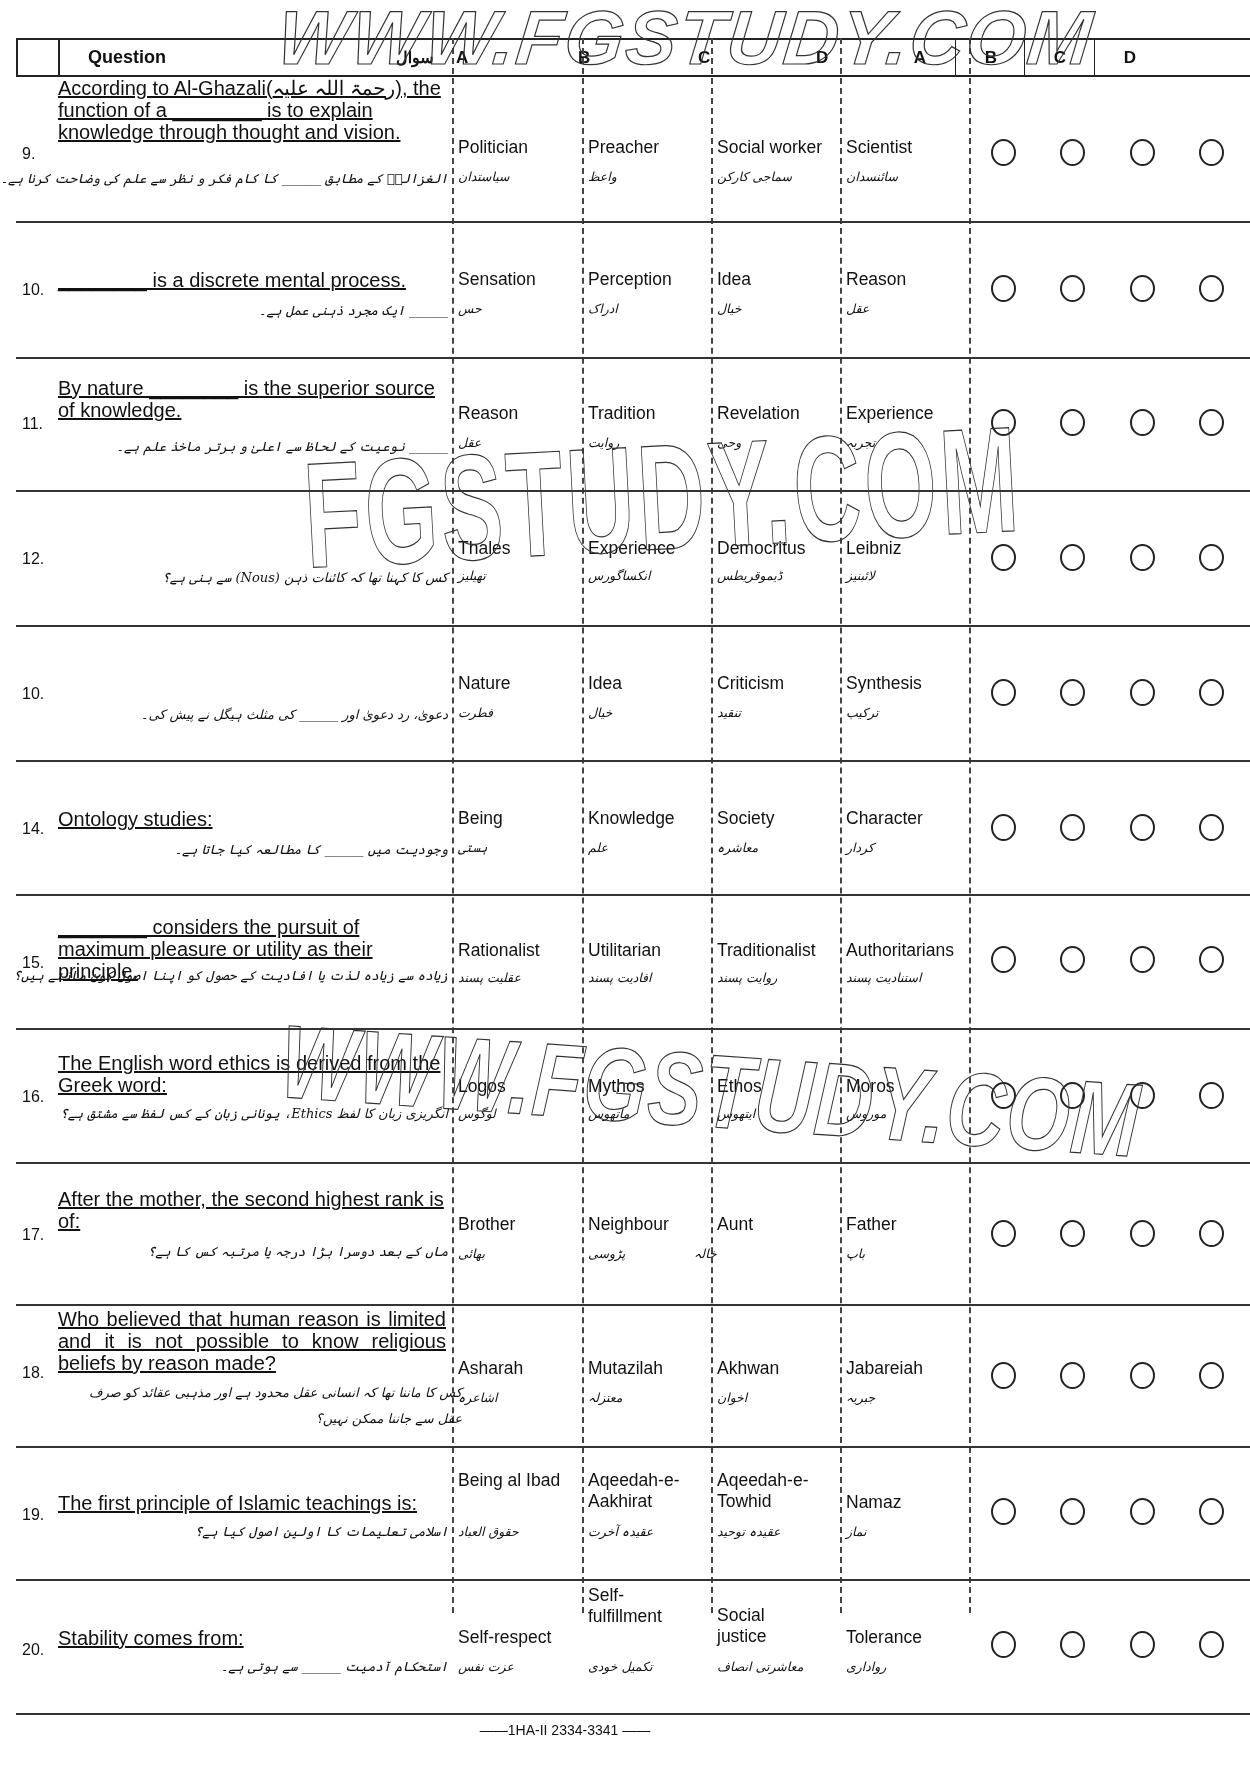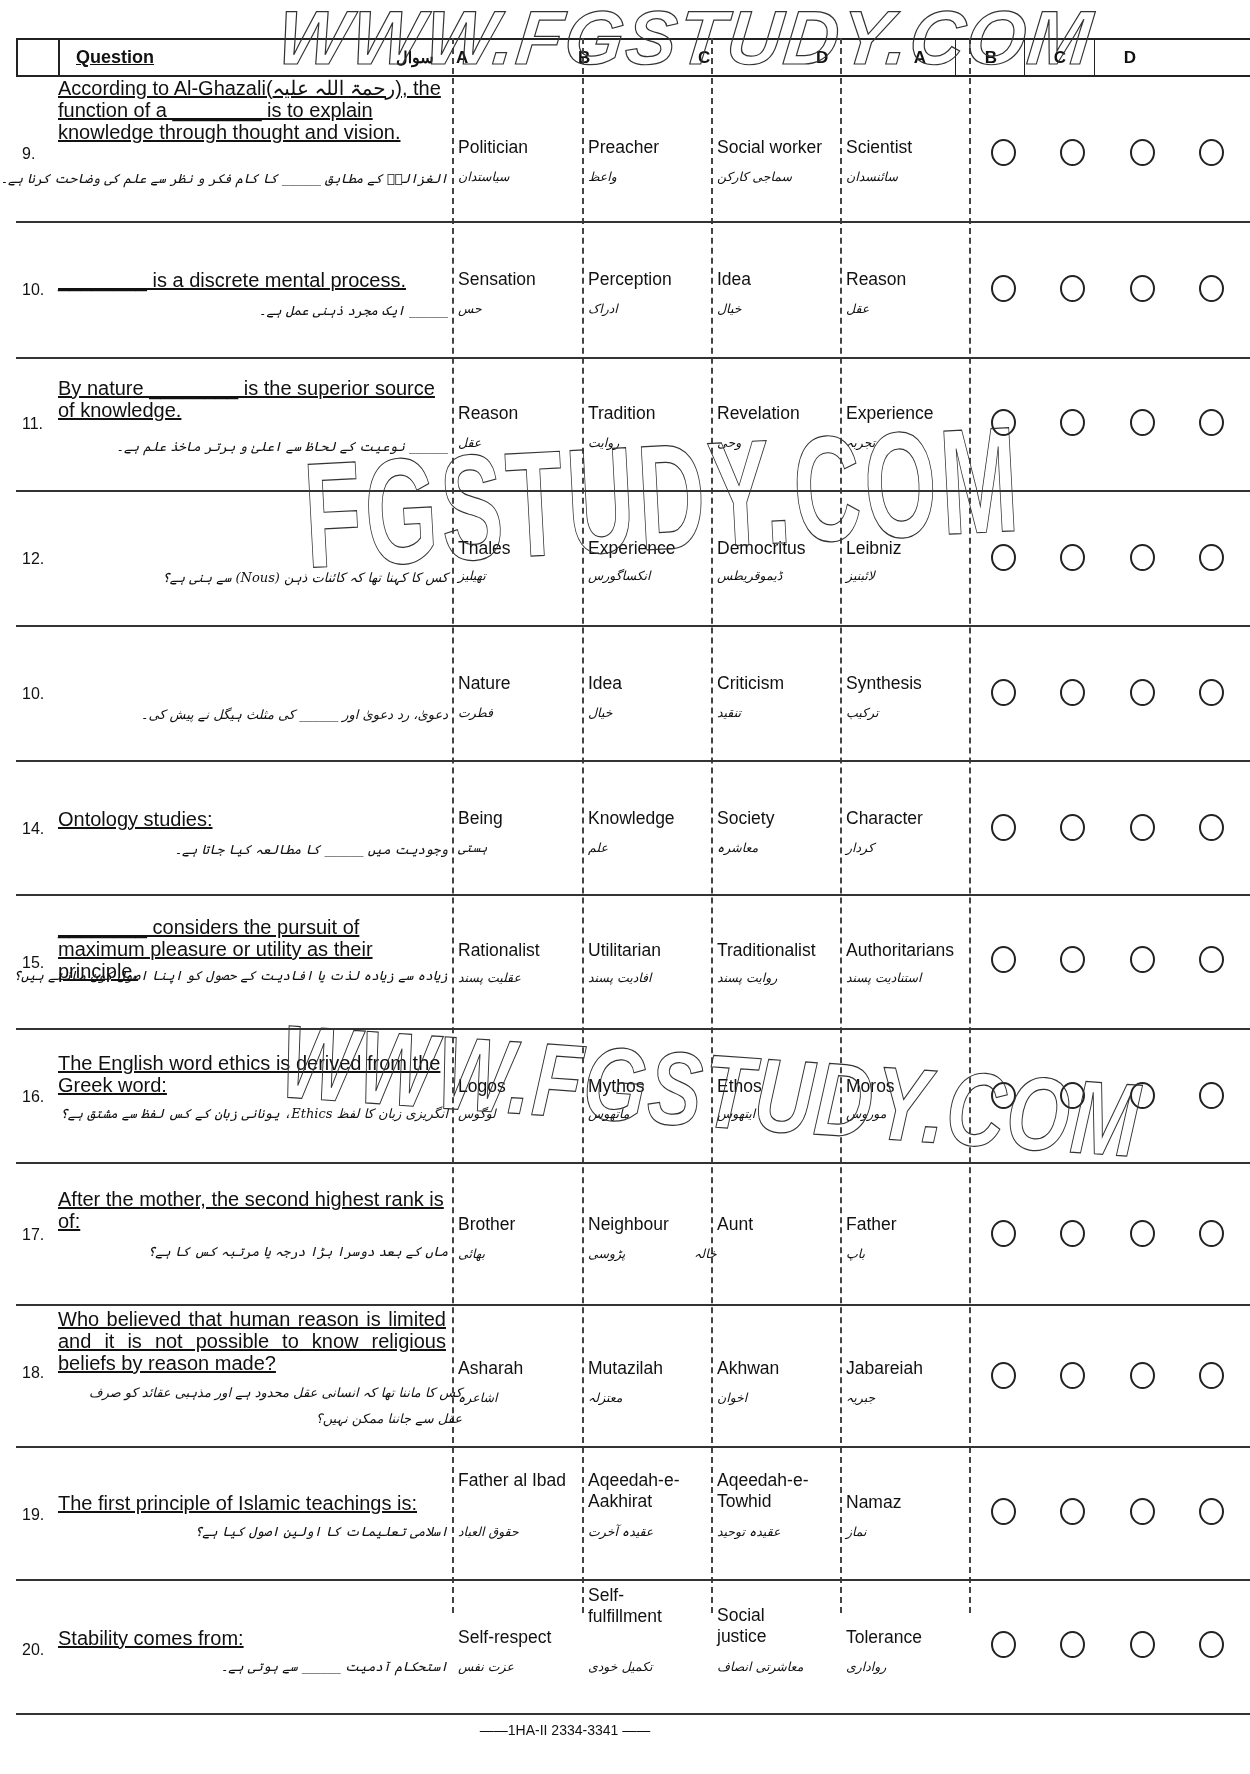--- a/index.html
+++ b/index.html
@@ -6,21 +6,21 @@
   body { width: 1250px; height: 1774px; position: relative; overflow: hidden;
          font-family: "Liberation Sans", sans-serif; color: #111; }
   .sheet { position: absolute; left: 0; top: 0; width: 1250px; height: 1774px; }
 
   
   .hdr { position: absolute; left: 16px; top: 38px; width: 1240px; height: 39px;
          border-top: 2px solid #222; border-bottom: 2px solid #222; box-sizing: border-box; }
   .hdr .cell { position: absolute; top: 0; height: 35px; line-height: 35px;
                font-weight: bold; font-size: 18px; }
   .hdr .numcol { left: 0; width: 40px; border-left: 2px solid #222; border-right: 2px solid #222; height: 35px; }
-  .hdr .q { left: 60px; text-decoration: underline; }
+  .hdr .q { left: 72px; }
   .hdr .q-ur { left: 380px; font-size: 16px; font-weight: bold; direction: rtl; }
   .hdr .opt { font-size: 17px; }
   .hdr .ans { width: 70px; text-align: center; font-size: 17px; }
   .hdr .ans.bl { border-left: 1.5px solid #222; }
 
   
   .vline { position: absolute; top: 38px; height: 1575px; border-left: 2px dashed #444; width: 0; }
 
   
   .row { position: absolute; left: 16px; width: 1240px; border-bottom: 2px solid #333; box-sizing: border-box; }
@@ -244,21 +244,21 @@
     <div class="bubble" style="left:975px;top:56px"></div>
     <div class="bubble" style="left:1044px;top:56px"></div>
     <div class="bubble" style="left:1114px;top:56px"></div>
     <div class="bubble" style="left:1183px;top:56px"></div>
   </div>
 
   <div class="row" style="top:1448px;height:133px">
     <div class="num" style="top:58px">19.</div>
     <div class="qtext" style="top:44px">The first principle of Islamic teachings is:</div>
     <div class="urdu" style="top:76px">اسلامی تعلیمات کا اولین اصول کیا ہے؟</div>
-    <div class="opt-en" style="left:442px;top:22px;width:120px">Father al Ibad</div>
+    <div class="opt-en" style="left:442px;top:22px;width:120px">Being al Ibad</div>
     <div class="opt-ur" style="left:442px;top:76px">حقوق العباد</div>
     <div class="opt-en" style="left:572px;top:22px;width:110px">Aqeedah-e-Aakhirat</div>
     <div class="opt-ur" style="left:572px;top:76px">عقیدہ آخرت</div>
     <div class="opt-en" style="left:701px;top:22px;width:110px">Aqeedah-e-Towhid</div>
     <div class="opt-ur" style="left:701px;top:76px">عقیدہ توحید</div>
     <div class="opt-en" style="left:830px;top:44px">Namaz</div>
     <div class="opt-ur" style="left:830px;top:76px">نماز</div>
     <div class="bubble" style="left:975px;top:50px"></div>
     <div class="bubble" style="left:1044px;top:50px"></div>
     <div class="bubble" style="left:1114px;top:50px"></div>

